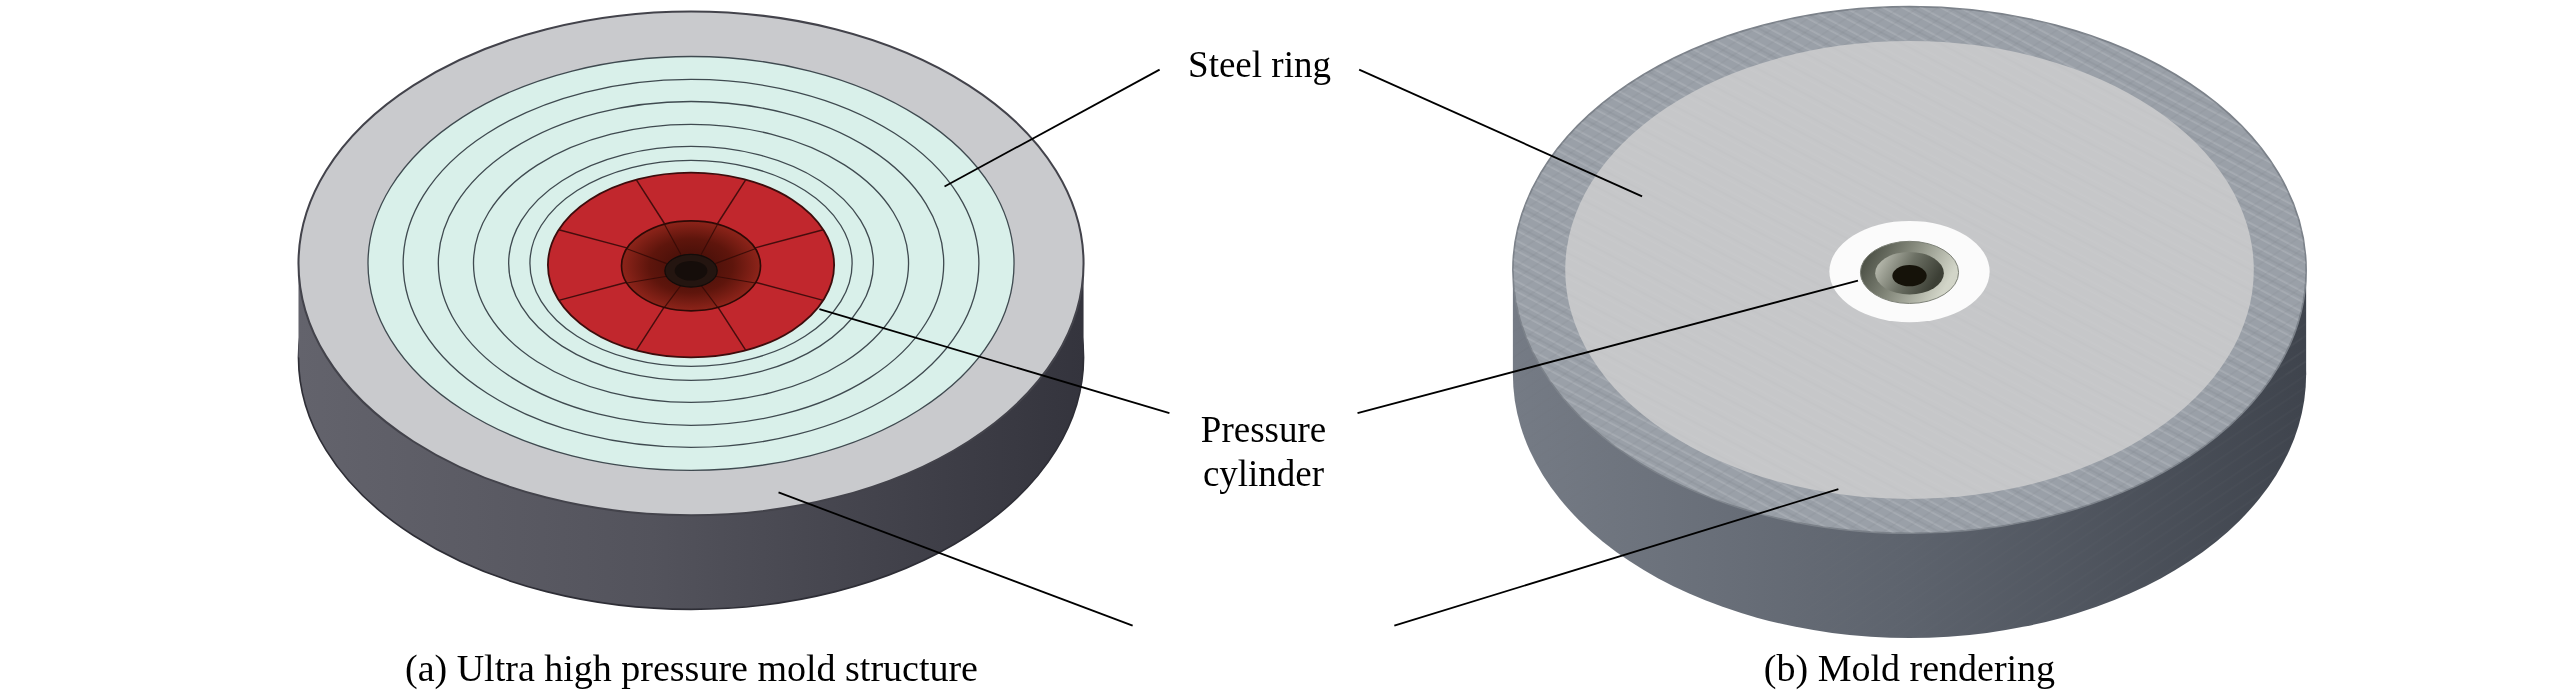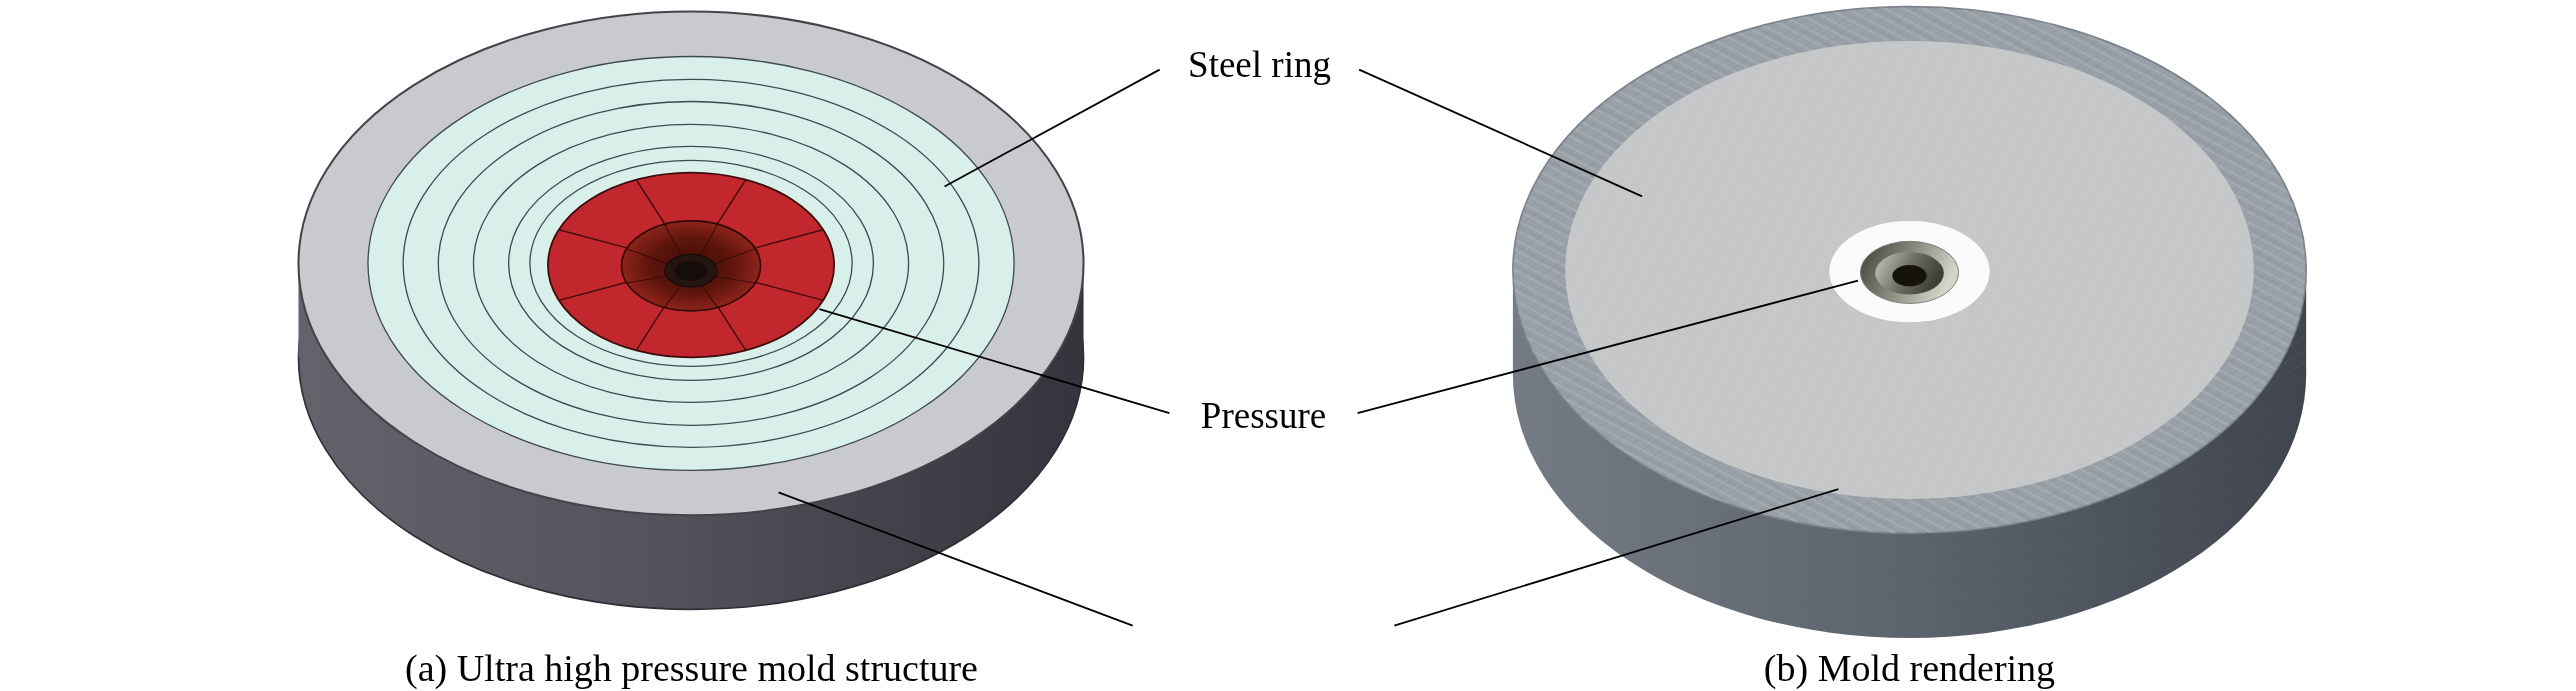--- a/index.html
+++ b/index.html
@@ -29,21 +29,21 @@
     white-space: nowrap;
   }
   .label .line { display: block; white-space: nowrap; }
   .caption {
     position: absolute;
     font-size: 38px;
     text-align: center;
     white-space: nowrap;
   }
   #label-steel     { left: 1137px; top: 43px;  width: 245px; }
-  #label-pressure  { left: 1141px; top: 394px; width: 245px; }
+  #label-pressure  { left: 1141px; top: 408px; width: 245px; }
   #label-composite { left: 1120px; top: 605px; width: 286px; }
   #caption-a { left: 303px;  top: 646px; width: 777px; }
   #caption-b { left: 1521px; top: 646px; width: 777px; }
 </style>
 </head>
 <body>
 
 <div class="figure">
 
   <svg class="scene" width="2576" height="692" viewBox="0 0 3150 846">
@@ -153,20 +153,21 @@
       <line x1="1660" y1="505" x2="2272" y2="343"></line>
       <line x1="1385" y1="765" x2="952" y2="602"></line>
       <line x1="1705" y1="765" x2="2248" y2="598"></line>
     </g>
   </svg>
 
   <div class="label" id="label-steel">Steel ring</div>
 
   <div class="label" id="label-pressure">
     <span class="line">Pressure</span>
+    <span class="line">cylinder</span>
   </div>
 
 
   <div class="caption" id="caption-a">(a) Ultra high pressure mold structure</div>
 
   <div class="caption" id="caption-b">(b) Mold rendering</div>
 
 </div>
 
 

